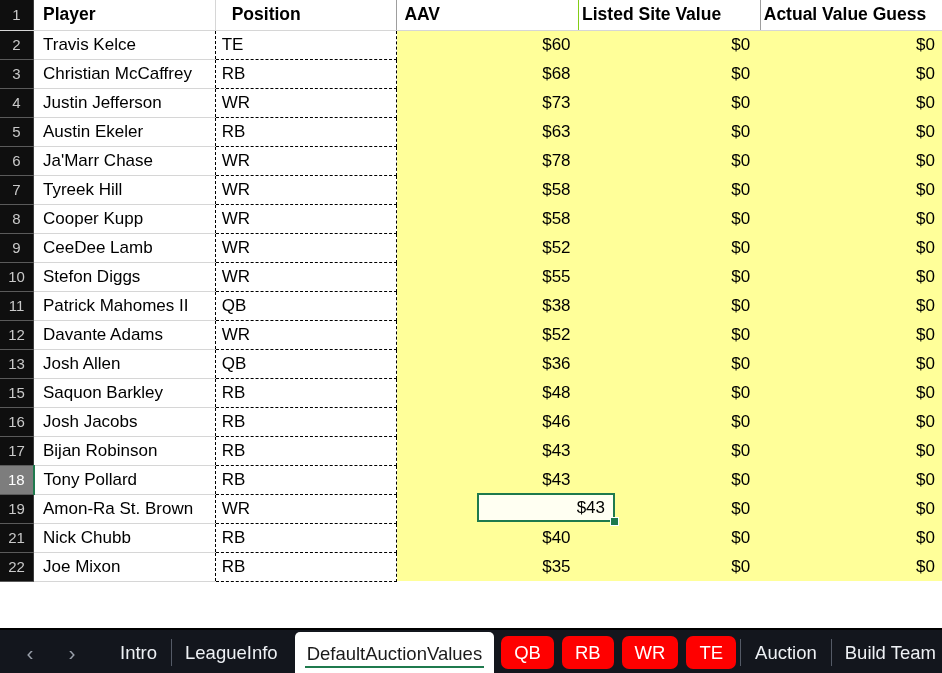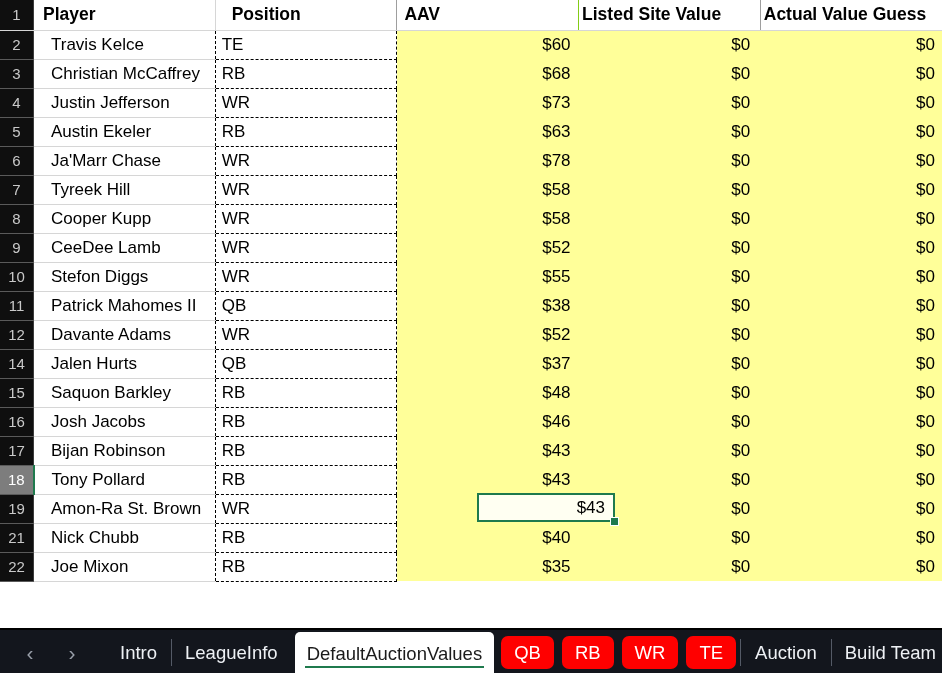--- a/index.html
+++ b/index.html
@@ -57,21 +57,21 @@
   }
   .rowhdr.selected {
     background: #7d7d7d;
     color: #ffffff;
     border-right: 2px solid #1f7a4d;
   }
 
   
   .c-player {
     width: 222px;
-    padding-left: 17px;
+    padding-left: 9px;
     border-bottom: 1px solid #d6d6d6;
     background: #ffffff;
   }
   .c-pos {
     width: 222px;
     padding-left: 6px;
     background: #ffffff;
     border-left: 1px dashed #000000;
     border-bottom: 1px dashed #000000;
     border-right: 1px dashed #000000;
@@ -339,24 +339,24 @@
         </tr>
         <tr>
           <td class="rowhdr">12</td>
           <td class="c-player">Davante Adams</td>
           <td class="c-pos">WR</td>
           <td class="c-aav">$52</td>
           <td class="c-listed">$0</td>
           <td class="c-actual">$0</td>
         </tr>
         <tr>
-          <td class="rowhdr">14</td>
-          <td class="c-player">Jalen Hurts</td>
+          <td class="rowhdr">13</td>
+          <td class="c-player">Josh Allen</td>
           <td class="c-pos">QB</td>
-          <td class="c-aav">$37</td>
+          <td class="c-aav">$36</td>
           <td class="c-listed">$0</td>
           <td class="c-actual">$0</td>
         </tr>
         <tr>
           <td class="rowhdr">15</td>
           <td class="c-player">Saquon Barkley</td>
           <td class="c-pos">RB</td>
           <td class="c-aav">$48</td>
           <td class="c-listed">$0</td>
           <td class="c-actual">$0</td>

